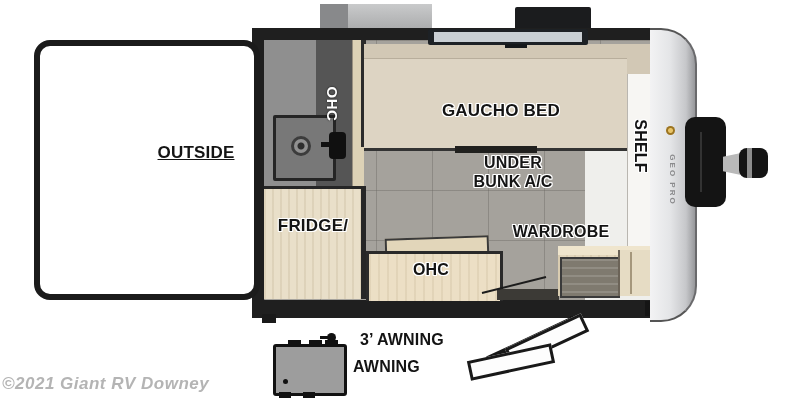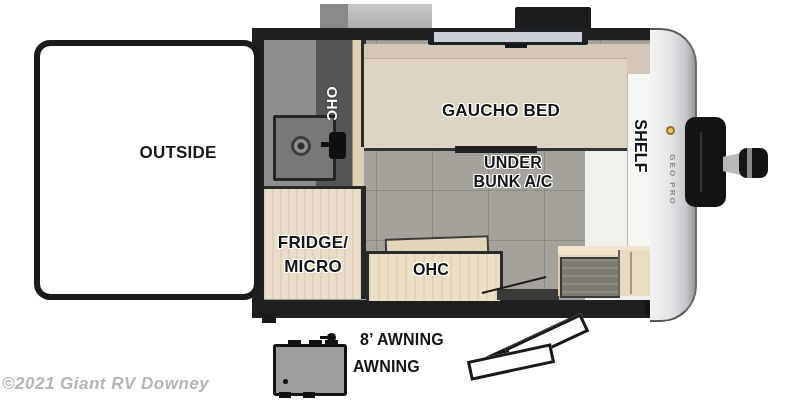--- a/index.html
+++ b/index.html
@@ -8,21 +8,21 @@
   .abs{position:absolute;}
   .lbl{position:absolute;font-weight:bold;color:#141414;letter-spacing:.2px;text-align:center;
        text-shadow:-1px -1px 0 #fff,1px -1px 0 #fff,-1px 1px 0 #fff,1px 1px 0 #fff,
                    -1px 0 0 #fff,1px 0 0 #fff,0 -1px 0 #fff,0 1px 0 #fff;}
   .lbl-white{position:absolute;font-weight:bold;color:#fff;letter-spacing:.5px;text-align:center;
        text-shadow:0 0 2px rgba(0,0,0,.85);}
   
   .watermark{left:2px;top:374px;font-size:17px;font-weight:bold;font-style:italic;color:#b4b4b4;letter-spacing:.5px;}
   
   .door{left:34px;top:40px;width:214px;height:248px;background:#fff;border:6px solid #1b1b1b;border-radius:16px;}
-  .door-label{left:122px;top:142px;width:112px;font-size:17px;line-height:22px;}
+  .door-label{left:140px;top:142px;width:112px;font-size:17px;line-height:22px;text-decoration:underline;}
   
   .roof-vent{left:320px;top:4px;width:112px;height:26px;background:linear-gradient(180deg,#c9cacb,#aaabac);}
   .roof-vent-face{left:320px;top:4px;width:28px;height:26px;background:#88898b;}
   .roof-box{left:515px;top:7px;width:76px;height:23px;background:#1b1c1e;border-radius:2px;}
   
   .body-shell{left:252px;top:28px;width:406px;height:290px;background:#1f1f1f;}
   .floor{left:264px;top:40px;width:386px;height:260px;background:#a5a29c;
          background-image:linear-gradient(rgba(110,108,102,.45) 1px,transparent 1px),
                           linear-gradient(90deg,rgba(110,108,102,.45) 1px,transparent 1px);
          background-size:56px 50px;}
@@ -35,21 +35,21 @@
   .sink{left:273px;top:115px;width:57px;height:60px;background:#787878;border:3px solid #252525;border-radius:2px;}
   .sink-drain{left:291px;top:136px;width:14px;height:14px;border:3px solid #3c3c3c;border-radius:50%;
               background:radial-gradient(circle,#2e2e2e 0 3px,#909090 4px);}
   .faucet{left:329px;top:132px;width:17px;height:27px;background:#101010;border-radius:4px;}
   .faucet-arm{left:321px;top:142px;width:10px;height:5px;background:#101010;}
   .galley-ohc{left:312px;top:96px;width:40px;height:16px;font-size:15px;line-height:16px;transform:rotate(90deg);}
   
   .fridge{left:264px;top:186px;width:97px;height:110px;background:#e9dfc9;
           background-image:repeating-linear-gradient(90deg,rgba(150,130,90,.14) 0 2px,transparent 2px 8px);
           border-top:3px solid #262626;border-right:5px solid #262626;}
-  .fridge-label{left:257px;top:231px;width:112px;font-size:17px;line-height:24px;}
+  .fridge-label{left:257px;top:214px;width:112px;font-size:17px;line-height:24px;}
   
   .bed-base{left:364px;top:44px;width:286px;height:103px;background:#d2c8b5;}
   .bed-mattress{left:364px;top:58px;width:263px;height:89px;background:#ddd4c3;
                 border-top:1px solid #b8ae9c;border-bottom:3px solid #333;}
   .bed-label{left:436px;top:101px;width:130px;font-size:17px;}
   .window-frame{left:428px;top:29px;width:160px;height:16px;background:#1d2125;border-radius:2px;}
   .window-glass{left:434px;top:32px;width:148px;height:10px;background:#c9cfd4;}
   .window-latch{left:505px;top:44px;width:22px;height:4px;background:#15181a;}
   .ac-vent{left:455px;top:146px;width:82px;height:7px;background:#20201e;}
   .under-bunk-label{left:452px;top:153px;width:122px;font-size:16px;line-height:19px;}
@@ -133,21 +133,20 @@
   <div class="abs galley-divider"></div>
   <div class="abs sink"></div>
   <div class="abs sink-drain"></div>
   <div class="abs faucet"></div>
   <div class="abs faucet-arm"></div>
   <div class="lbl-white galley-ohc">OHC</div>
 
   <div class="abs fridge"></div>
   <div class="lbl fridge-label">
     <div>FRIDGE/</div>
-    <div>MICRO</div>
   </div>
 
   <div class="abs bed-base"></div>
   <div class="abs bed-mattress"></div>
   <div class="abs window-frame"></div>
   <div class="abs window-glass"></div>
   <div class="abs window-latch"></div>
   <div class="abs ac-vent"></div>
   <div class="lbl under-bunk-label">
     <div>UNDER</div>
@@ -163,20 +162,21 @@
   <div class="lbl counter-ohc">OHC</div>
 
   <div class="abs threshold"></div>
   <div class="abs door-swing"></div>
 
   <div class="abs bench"></div>
   <div class="abs bench-top"></div>
   <div class="abs bench-front"></div>
   <div class="abs bench-cube"></div>
   <div class="abs bench-cube-seam"></div>
+  <div class="lbl wardrobe-label">WARDROBE</div>
 
   <div class="abs stub-left"></div>
   <div class="abs stub-right"></div>
   <div class="abs step-support"></div>
   <div class="abs step-rail"></div>
   <div class="abs step-1"></div>
   <div class="abs step-2"></div>
 
   <div class="abs cap"></div>
   <div class="abs brand-dot"></div>
@@ -189,18 +189,18 @@
 
   <div class="abs griddle-box"></div>
   <div class="abs griddle-tab gt1"></div>
   <div class="abs griddle-tab gt2"></div>
   <div class="abs griddle-tab gt3"></div>
   <div class="abs griddle-hose"></div>
   <div class="abs griddle-hose-line"></div>
   <div class="abs griddle-dot"></div>
   <div class="abs griddle-foot gf1"></div>
   <div class="abs griddle-foot gf2"></div>
-  <div class="lbl awning-label">8’ AWNING</div>
+  <div class="lbl awning-label">3’ AWNING</div>
   <div class="lbl griddle-label">AWNING</div>
 
   <div class="abs watermark">©2021 Giant RV Downey</div>
 
 </div>
 
 </body></html>

